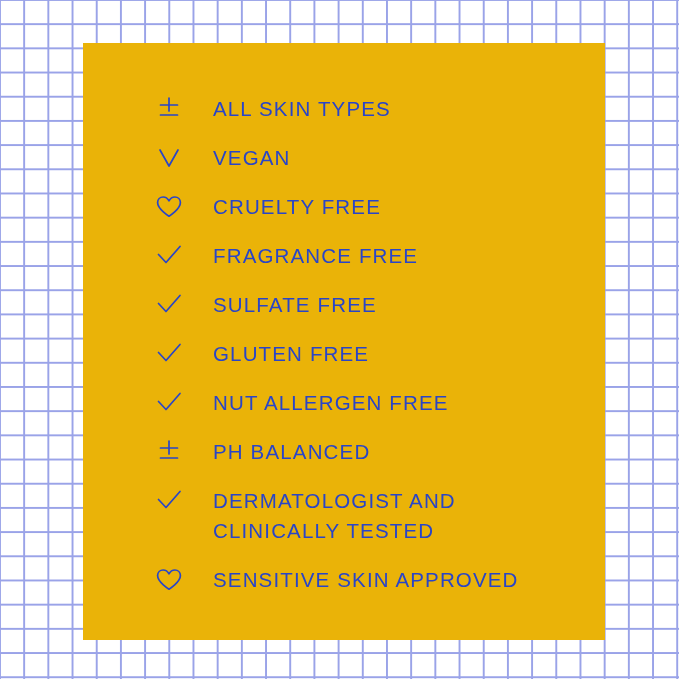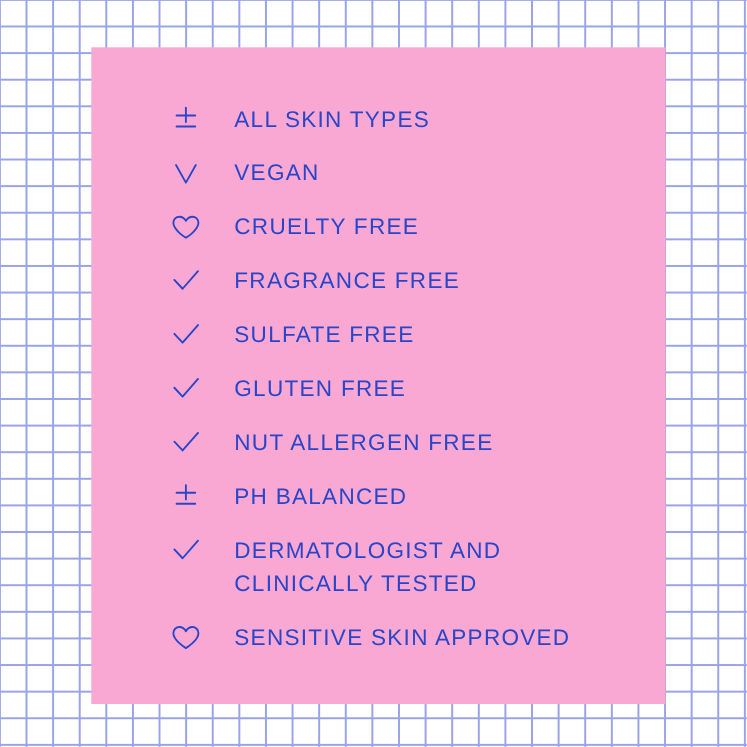--- a/index.html
+++ b/index.html
@@ -39,21 +39,21 @@
     background-position: -1px -1px;
   }
 
   
   #benefits-card {
     position: absolute;
     left: 83px;
     top: 43px;
     width: 522px;
     height: 597px;
-    background: #f9a8d4;
+    background: #eab308;
   }
 
   
   #benefits-list {
     position: absolute;
     left: 0;
     top: 0;
     width: 100%;
     list-style: none;
     margin: 0;

